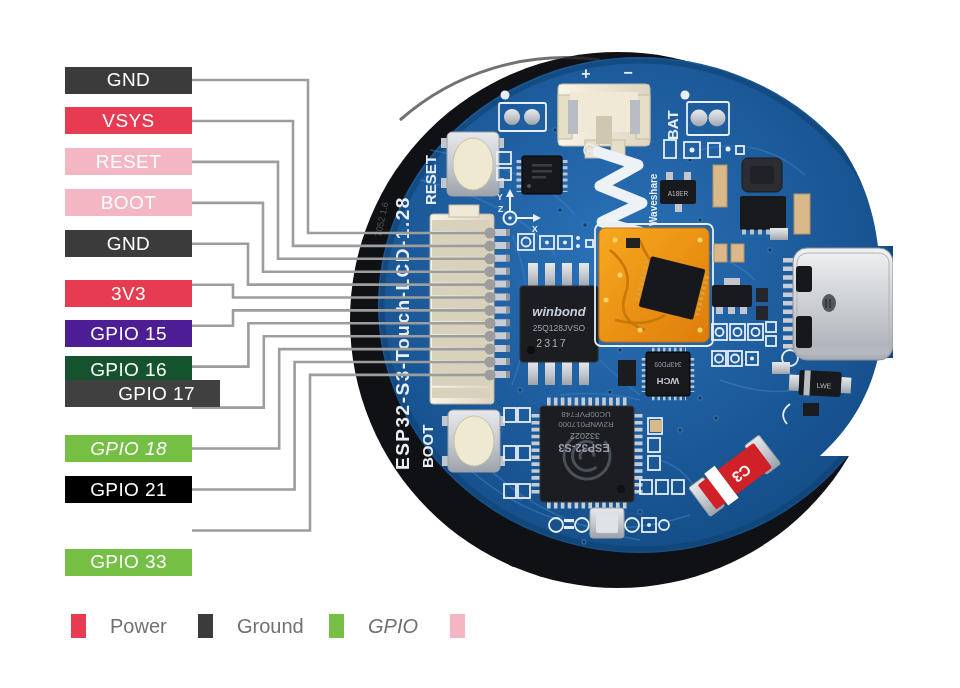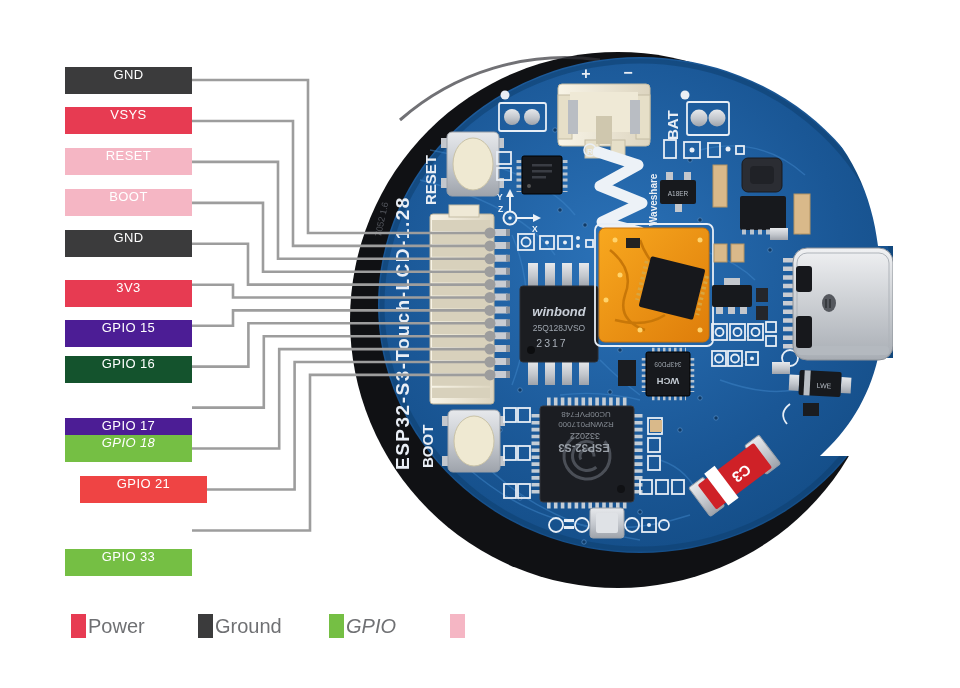--- a/index.html
+++ b/index.html
@@ -1,26 +1,26 @@
 <!DOCTYPE html>
 <html style="--wire: #9d9d9d; --legend-text: #6f7073;"><head>
 <meta charset="utf-8">
 <style>
   html,body{margin:0;padding:0;background:#fff;}
   .stage{position:relative;width:960px;height:688px;background:#fff;overflow:hidden;
          font-family:"Liberation Sans",sans-serif;}
   .pin-label{position:absolute;left:65px;width:127px;height:27px;display:flex;
-             justify-content:center;color:#fff;font-size:13px;
+             align-items:center;justify-content:center;color:#fff;font-size:19px;
              letter-spacing:.4px;}
   #wires{position:absolute;left:0;top:0;pointer-events:none;}
   .wire{fill:none;stroke:var(--wire);stroke-width:2.6px;}
   .wire-dot{fill:var(--wire);}
   #board-svg{position:absolute;left:0;top:0;}
   #board-svg text{font-family:"Liberation Sans",sans-serif;}
-  .legend-item{position:absolute;top:612px;height:28px;display:flex;align-items:center;gap:2px;
+  .legend-item{position:absolute;top:612px;height:28px;display:flex;align-items:center;gap:24px;
                color:var(--legend-text);font-size:20px;padding-left:15px;}
   .legend-swatch{width:15px;height:24px;display:inline-block;}
   .silk{stroke:#e7eef6;fill:none;stroke-width:1.8px;}
 </style>
 </head>
 <body>
 
 <div class="stage">
 
   <svg id="board-svg" width="960" height="688" viewBox="0 0 960 688">
@@ -416,27 +416,27 @@
     </div>
       <div class="pin-label" style="top: 271.25px; background: rgb(231, 59, 82); margin-top: 9px;">
       <span>3V3</span>
     </div>
       <div class="pin-label" style="top: 320px; background: #4c1d95;">
       <span>GPIO 15</span>
     </div>
       <div class="pin-label" style="top: 356px; background: #14532d;">
       <span>GPIO 16</span>
     </div>
-      <div class="pin-label" style="top: 418px; background: #4c1d95;">
+      <div class="pin-label" style="top: 380px; background: #404040; padding-left: 28px;">
       <span>GPIO 17</span>
     </div>
       <div class="pin-label" style="top: 435.05px; background: rgb(117, 191, 68); font-style: italic;">
       <span>GPIO 18</span>
     </div>
-      <div class="pin-label" style="top: 476px; background: #ef4444; margin-left: 15px;">
+      <div class="pin-label" style="top: 476px; background: #000000;">
       <span>GPIO 21</span>
     </div>
       <div class="pin-label" style="top: 516.95px; background: rgb(117, 191, 68); margin-top: 32px;">
       <span>GPIO 33</span>
     </div>
     </div>
 
   <div id="legend">
       <div class="legend-item" style="left: 56px;">
       <span class="legend-swatch" style="background: rgb(231, 59, 82);"></span>

